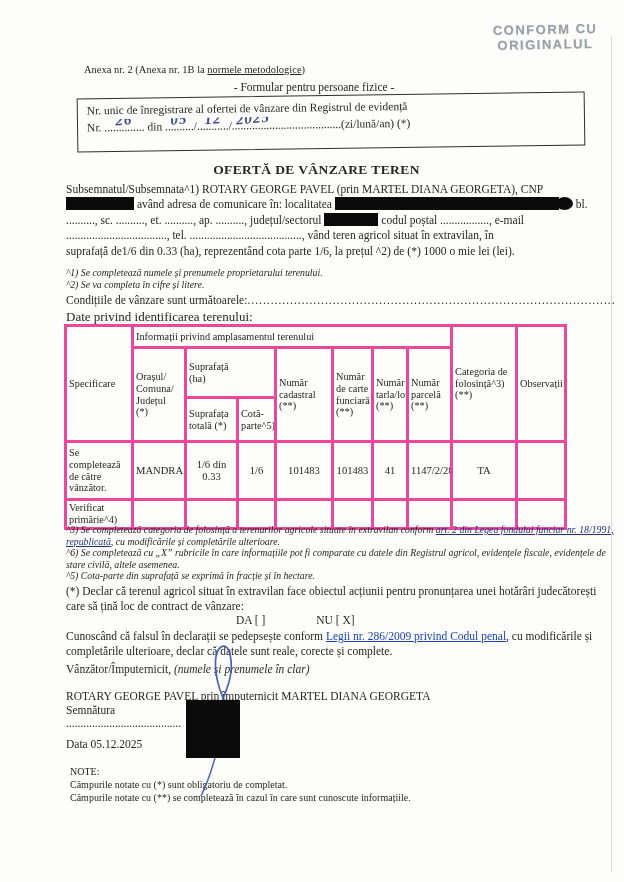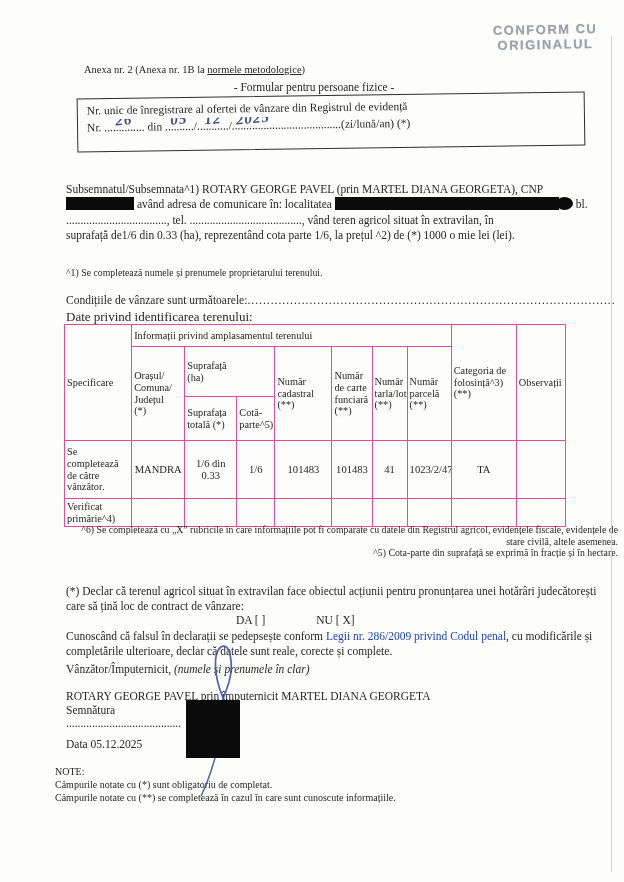--- a/index.html
+++ b/index.html
@@ -20,50 +20,50 @@
   .dotwrap{position:relative;display:inline-block;}
   .hw{position:absolute;left:50%;top:-7px;transform:translateX(-50%) rotate(-4deg);
       font-size:15px;font-style:italic;font-weight:600;color:#3c4c8e;letter-spacing:1px;}
   
   .title{top:162px;left:64px;width:505px;text-align:center;font-weight:700;font-size:13.5px;letter-spacing:.4px;}
   .para{top:182px;left:66px;width:548px;font-size:11.5px;line-height:15.4px;}
   .pline{white-space:nowrap;overflow:hidden;font-family:Liberation Serif, serif;}
   .redact{display:inline-block;background:#0b0b0b;height:13px;vertical-align:text-bottom;}
   .redact-dot{display:inline-block;background:#0b0b0b;width:17px;height:13px;border-radius:50% 50% 50% 50%;
               vertical-align:text-bottom;margin-left:-3px;}
-  .fnote{font-size:9.8px;line-height:11.6px;text-align:right;}
+  .fnote{font-size:9.8px;font-style:italic;line-height:11.6px;}
   .fn12{top:267px;left:66px;}
   .conditions{top:294px;left:66px;width:548px;font-size:11.5px;display:flex;align-items:baseline;}
   .dotfill{flex:1;overflow:hidden;white-space:nowrap;letter-spacing:1px;}
   .tableintro{top:309px;left:66px;font-size:13px;}
   
   .landtable{top:324px;left:64px;}
   table{border-collapse:collapse;table-layout:fixed;width:502px;}
-  td{border:1px solid #ec4899;font-size:10.3px;line-height:11.8px;padding:1px 2px;
+  td{border:3px solid #ec4899;font-size:10.3px;line-height:11.8px;padding:1px 2px;
      vertical-align:middle;white-space:pre-line;overflow:hidden;}
   td.datac{text-align:center;font-size:10.6px;}
   tr.grow{height:22px;} tr.hrow{height:50px;} tr.srow{height:44px;}
   tr.brow{height:58px;margin-top:32px;} tr.vrow{height:28px;}
   
   .fn345{top:524px;left:66px;width:552px;}
   .fn345 .ulink{color:#22307e;}
   .declar{top:584px;left:66px;width:544px;font-size:11.5px;line-height:14.6px;}
   .danu{top:614px;left:66px;font-size:11.5px;}
   .danu .da{margin-left:170px;} .danu .nu{margin-left:48px;}
   .penal{top:629px;left:66px;width:546px;font-size:11.5px;line-height:15px;}
-  .linkblue{color:#1b44c6;cursor:pointer;}
+  .linkblue{color:#1b44c6;text-decoration:underline;cursor:pointer;}
   .role{top:663px;left:66px;font-size:11.5px;}
   .role .it{font-style:italic;}
   .name{top:690px;left:66px;font-size:11.5px;white-space:nowrap;}
   .sem{top:704px;left:66px;font-size:11.5px;}
   .sigdots{top:717px;left:66px;width:120px;overflow:hidden;white-space:nowrap;font-size:11.5px;}
   .dataline{top:738px;left:66px;font-size:11.5px;}
   .sigbox{top:700px;left:186px;width:54px;height:58px;background:#0b0b0b;z-index:3;}
   .sigsvg{top:640px;left:185px;z-index:2;}
-  .note{top:766px;left:55px;font-size:10px;line-height:12.8px;}
+  .note{top:766px;left:70px;font-size:10px;line-height:12.8px;}
   .scanline{top:36px;left:611px;width:1px;height:836px;background:#d6d6d3;}
 </style>
 </head>
 <body>
 
 <div class="page">
 
   <div class="abs stamp">
     <div>CONFORM CU</div>
     <div>ORIGINALUL</div>
@@ -76,35 +76,42 @@
   <div class="abs formtype">- Formular pentru persoane fizice -</div>
 
   <div class="abs regbox">
     <div>Nr. unic de înregistrare al ofertei de vânzare din Registrul de evidență</div>
     <div class="regline2">
       <span>Nr.</span>
       <span class="dotwrap"><span>..............</span><span class="hw">26</span></span><span> din </span><span class="dotwrap"><span>..........</span><span class="hw">05</span></span><span>/</span><span class="dotwrap"><span>...........</span><span class="hw">12</span></span><span>/</span><span class="dotwrap"><span>...............</span><span class="hw">2025</span></span><span>.......................</span><span>(zi/lună/an) (*)</span>
     </div>
   </div>
 
+  <div class="abs title">OFERTĂ DE VÂNZARE TEREN</div>
 
   <div class="abs para">
     <div class="pline">Subsemnatul/Subsemnata^1) ROTARY GEORGE PAVEL (prin MARTEL DIANA GEORGETA), CNP</div>
     <div class="pline">
       <span class="redact" style="width:68px"></span>
       <span>având adresa de comunicare în: localitatea</span>
       <span class="redact" style="width:224px"></span><span class="redact-dot"></span>
       <span>bl.</span>
     </div>
+    <div class="pline">
+      <span>.........., sc. .........., et. .........., ap. .........., județul/sectorul</span>
+      <span class="redact" style="width:54px"></span>
+      <span>codul poștal ................., e-mail</span>
+    </div>
     <div class="pline">..................................., tel. ......................................., vând teren agricol situat în extravilan, în</div>
     <div class="pline">suprafață de1/6 din 0.33 (ha), reprezentând cota parte 1/6, la prețul ^2) de (*) 1000 o mie lei (lei).</div>
   </div>
 
   <div class="abs fn12 fnote">
     <div>^1) Se completează numele și prenumele proprietarului terenului.</div>
+    <div>^2) Se va completa în cifre și litere.</div>
   </div>
 
   <div class="abs conditions">
     <span>Condițiile de vânzare sunt următoarele:</span>
     <span class="dotfill">.......................................................................................................................................................</span>
   </div>
   <div class="abs tableintro">Date privind identificarea terenului:</div>
 
   <div class="abs landtable">
     <table>
@@ -160,21 +167,21 @@
         <td>Se
 completează
 de către
 vânzător.</td>
         <td class="datac">MANDRA</td>
         <td class="datac">1/6 din 0.33</td>
         <td class="datac">1/6</td>
         <td class="datac">101483</td>
         <td class="datac">101483</td>
         <td class="datac">41</td>
-        <td class="datac">1023/2/47</td>
+        <td class="datac">1147/2/28</td>
         <td class="datac">TA</td>
         <td class="datac"></td>
       </tr>
       <tr class="vrow">
         <td>Verificat
 primărie^4)</td>
         <td class="datac"></td>
         <td class="datac"></td>
         <td class="datac"></td>
         <td class="datac"></td>
@@ -182,20 +189,21 @@
         <td class="datac"></td>
         <td class="datac"></td>
         <td class="datac"></td>
         <td class="datac"></td>
       </tr>
     </tbody>
       </table>
   </div>
 
   <div class="abs fn345 fnote">
+    <div><span>^3) Se completează categoria de folosință a terenurilor agricole situate în extravilan conform </span><span class="ulink">art. 2 din Legea fondului funciar nr. 18/1991, republicată</span><span>, cu modificările și completările ulterioare.</span></div>
     <div>^6) Se completează cu „X” rubricile în care informațiile pot fi comparate cu datele din Registrul agricol, evidențele fiscale, evidențele de stare civilă, altele asemenea.</div>
     <div>^5) Cota-parte din suprafață se exprimă în fracție și în hectare.</div>
   </div>
 
   <div class="abs danu">
     <span class="da">DA [ ]</span>
     <span class="nu">NU [ X]</span>
   </div>
   <div class="abs declar">(*) Declar că terenul agricol situat în extravilan face obiectul acțiunii pentru pronunțarea unei hotărâri judecătorești care să țină loc de contract de vânzare:</div>
 

